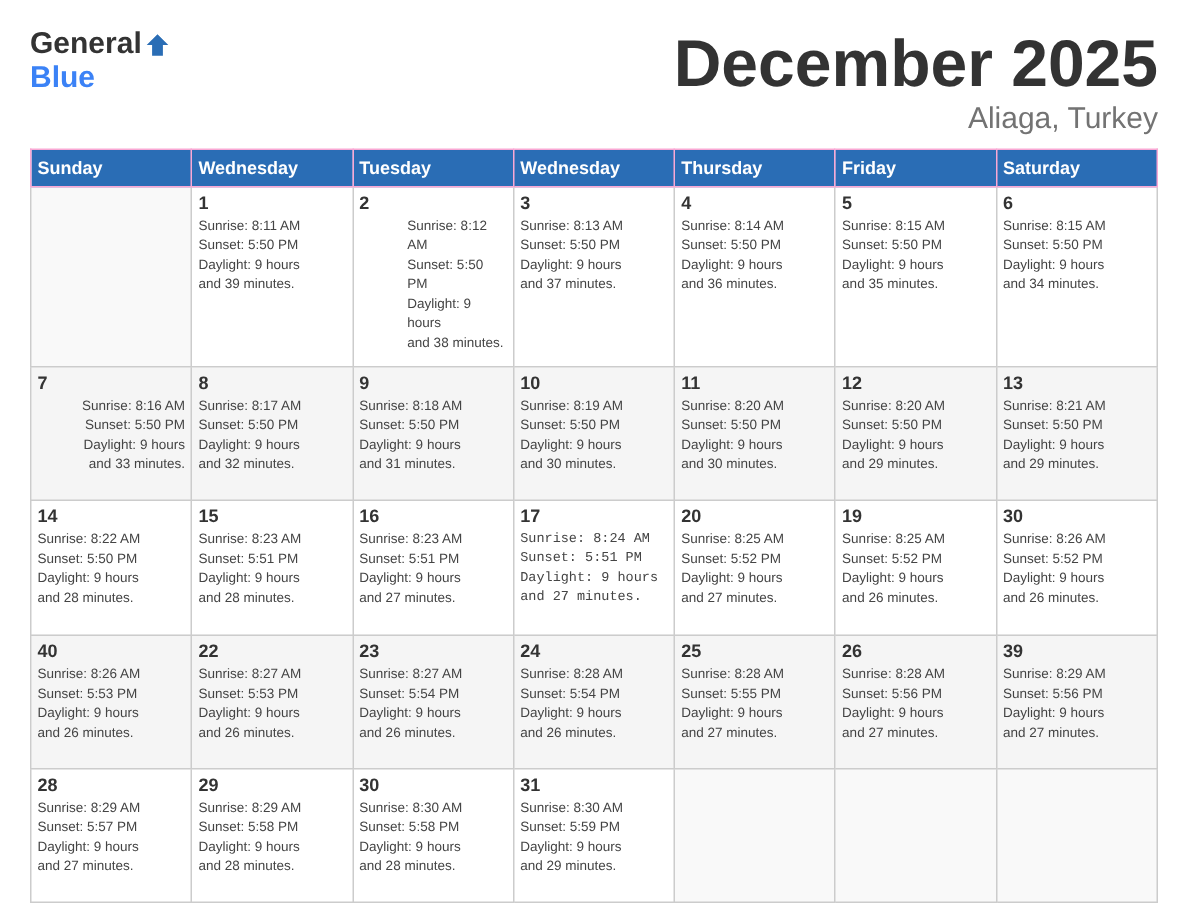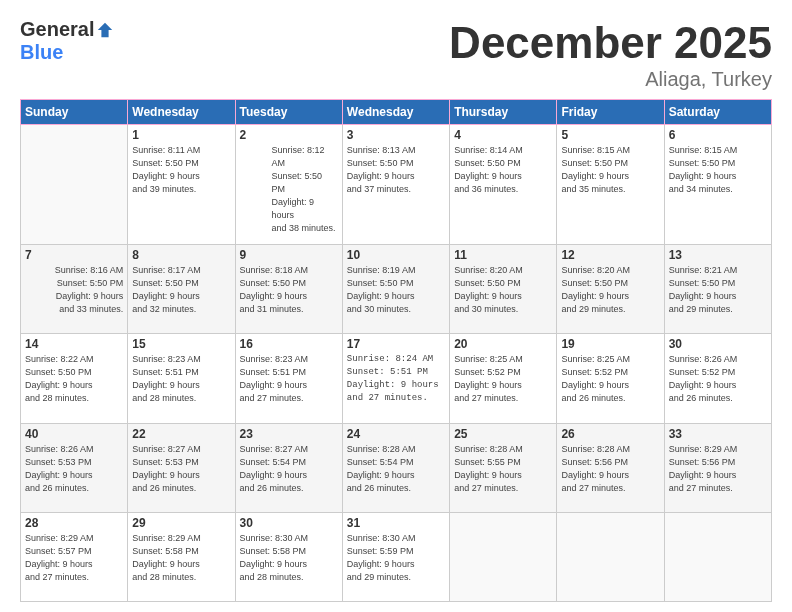--- a/index.html
+++ b/index.html
@@ -321,21 +321,21 @@
 and 27 minutes.</div>
           </td>
           <td>
             <span class="day-num">26</span>
             <div class="day-info" style="white-space: pre-line;">Sunrise: 8:28 AM
 Sunset: 5:56 PM
 Daylight: 9 hours
 and 27 minutes.</div>
           </td>
           <td>
-            <span class="day-num">33</span>
+            <span class="day-num">39</span>
             <div class="day-info" style="white-space: pre-line;">Sunrise: 8:29 AM
 Sunset: 5:56 PM
 Daylight: 9 hours
 and 27 minutes.</div>
           </td>
         </tr>
         <tr>
           <td>
             <span class="day-num">28</span>
             <div class="day-info" style="white-space: pre-line;">Sunrise: 8:29 AM

